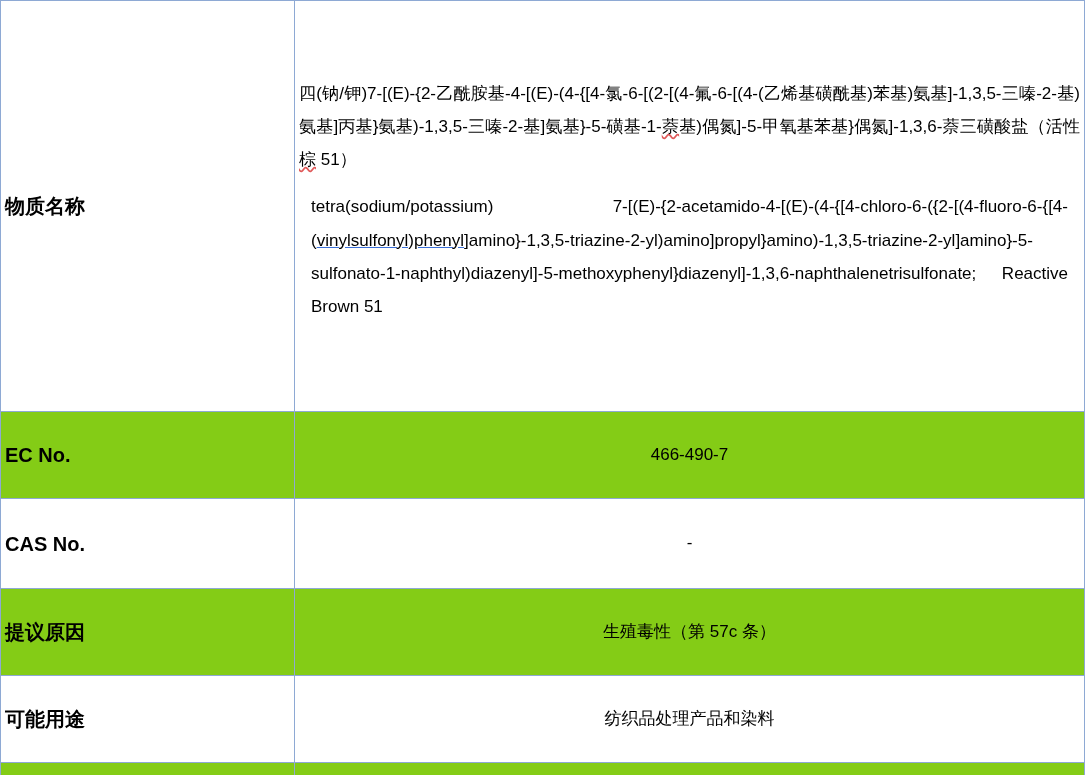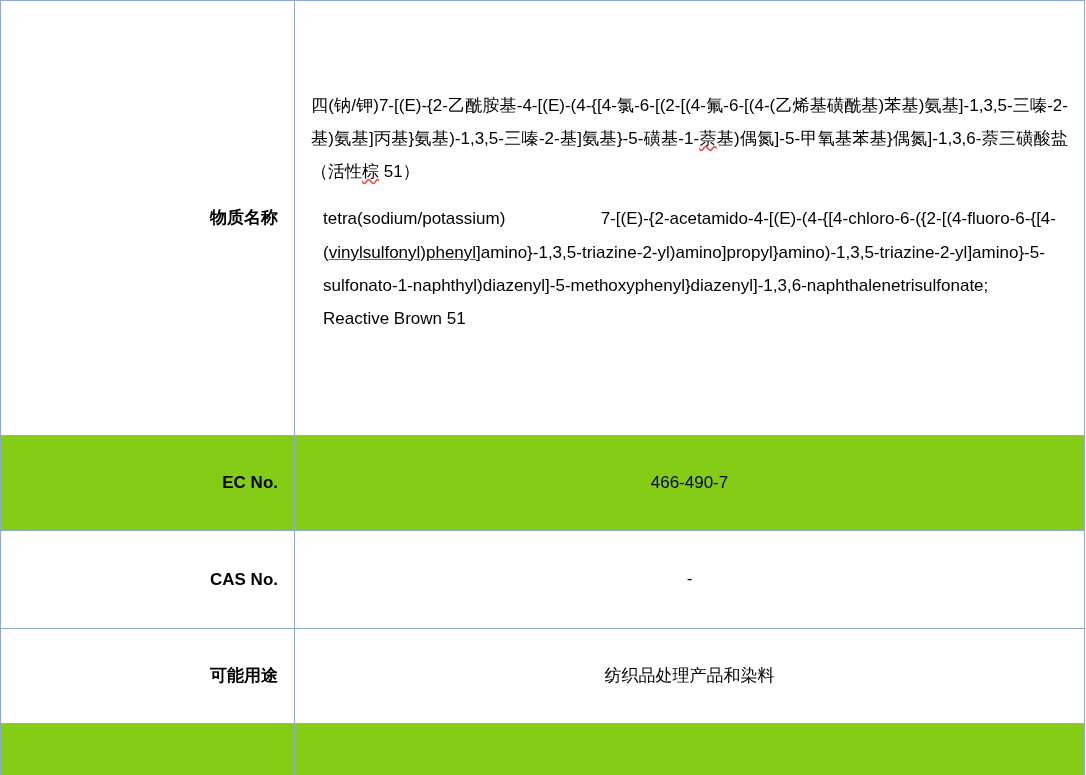--- a/index.html
+++ b/index.html
@@ -24,26 +24,26 @@
     table-layout: fixed;
     width: 1084px;
     margin: 0;
   }
   table.substance-table col.label-col { width: 294px; }
   table.substance-table col.value-col { width: 790px; }
 
   table.substance-table td {
     border: 1px solid #8ea9d4;
     vertical-align: middle;
-    padding: 16px;
+    padding: 4px;
   }
   td.label {
-    text-align: right;
+    text-align: left;
     font-weight: bold;
-    font-size: 17px;
+    font-size: 20px;
     padding: 6px 8px;
     line-height: 1.5;
   }
   td.value {
     font-size: 17px;
     padding: 10px 14px;
     line-height: 1.9;
   }
   td.value.center {
     text-align: center;
@@ -101,20 +101,24 @@
         </td>
       </tr>
       <tr class="shaded row-ec">
         <td class="label">EC No.</td>
         <td class="value center">466-490-7</td>
       </tr>
       <tr class="plain row-cas">
         <td class="label">CAS No.</td>
         <td class="value center">-</td>
       </tr>
+      <tr class="shaded row-reason">
+        <td class="label">提议原因</td>
+        <td class="value center">生殖毒性（第 57c 条）</td>
+      </tr>
       <tr class="plain row-use">
         <td class="label">可能用途</td>
         <td class="value center">纺织品处理产品和染料</td>
       </tr>
       <tr class="shaded row-notes">
         <td class="label">备注</td>
         <td class="value center">
           
           
         </td>

